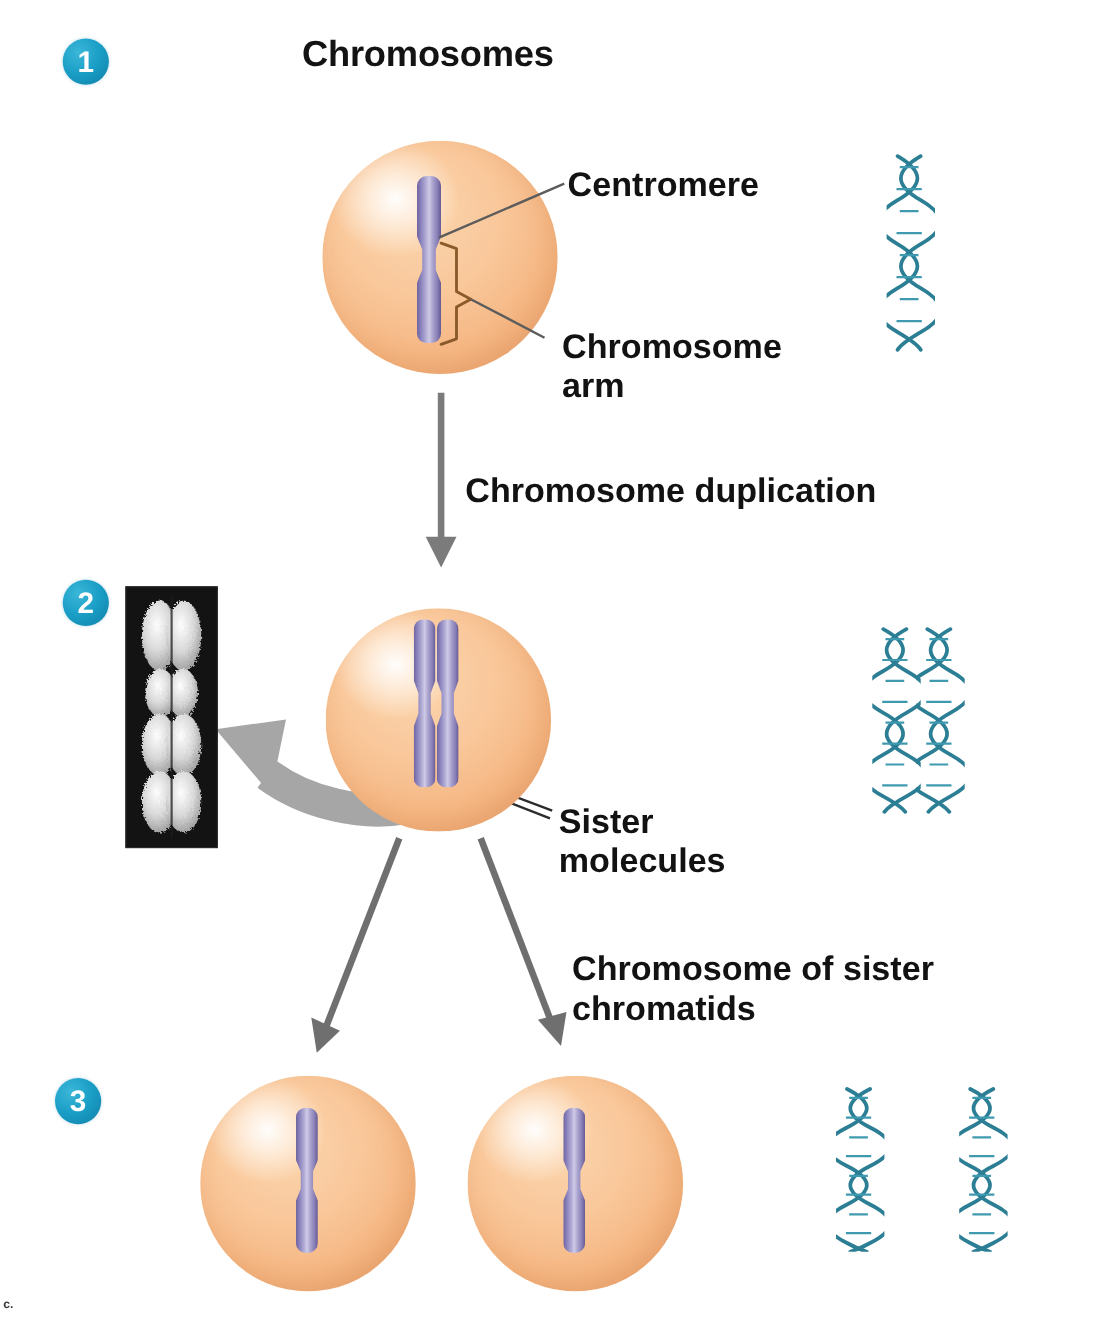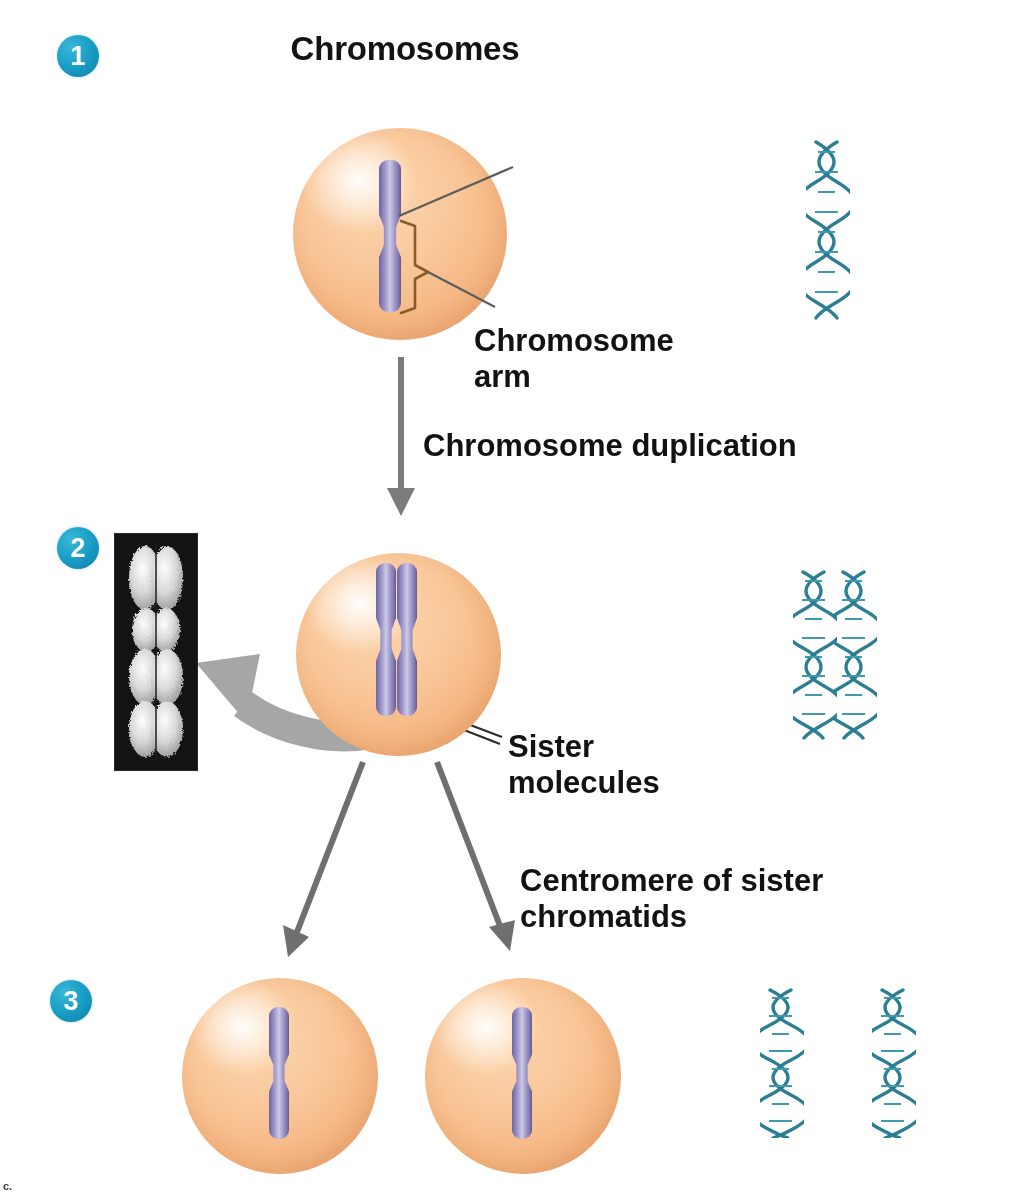--- a/index.html
+++ b/index.html
@@ -105,21 +105,21 @@
     font-weight: bold;
     color: #3a3a3a;
     font-family: "Liberation Sans", sans-serif;
   }
 </style>
 </head>
 <body>
 
 <div id="stage">
 
-  <div class="abs hdr center" style="left:255px; top:30px; width:300px;">Chromosomes</div>
+  <div class="abs hdr center" style="left:239px; top:30px; width:300px;">Chromosomes</div>
 
 
   <div class="abs step-badge" style="left:57px; top:35px;">1</div>
   <div class="abs step-badge" style="left:57px; top:527px;">2</div>
   <div class="abs step-badge" style="left:50px; top:980px;">3</div>
 
   <div class="abs cell" style="left:293px; top:128px; width:214px; height:212px;"></div>
   <div class="abs chrom notched" style="left:379px; top:160px; width:22px; height:152px;"></div>
 
   <svg class="svg-layer" width="1012" height="1200">
@@ -147,21 +147,22 @@
     <g>
       <line x1="363" y1="762" x2="297" y2="932" stroke="#6f6f6f" stroke-width="6"></line>
       <polygon points="288,957 283,925 309,937" fill="#6f6f6f"></polygon>
     </g>
     <g>
       <line x1="437" y1="762" x2="500" y2="926" stroke="#6f6f6f" stroke-width="6"></line>
       <polygon points="510,951 489,927 515,920" fill="#6f6f6f"></polygon>
     </g>
   </svg>
 
-  <div class="abs lbl" style="left:474px; top:297px;margin-top:26px;">Chromosome
+  <div class="abs lbl" style="left:516px; top:150px;">Centromere</div>
+  <div class="abs lbl" style="left:511px; top:297px;">Chromosome
 arm</div>
 
   <div class="abs lbl" style="left:423px; top:428px;">Chromosome duplication</div>
 
   <div class="abs cell" style="left:296px; top:553px; width:205px; height:203px;"></div>
   <div class="abs chrom notched" style="left:376px; top:563px; width:20px; height:153px;"></div>
   <div class="abs chrom notched" style="left:397px; top:563px; width:20px; height:153px;"></div>
 
   <div class="abs micrograph" style="left:114px; top:533px; width:82px; height:236px;">
     <svg width="82" height="236" viewBox="0 0 82 236">
@@ -187,21 +188,21 @@
         <ellipse cx="30" cy="195" rx="16" ry="28" fill="url(#gBlob)"></ellipse>
         <ellipse cx="52" cy="195" rx="16" ry="28" fill="url(#gBlob)"></ellipse>
       </g>
       <rect x="40" y="8" width="2" height="220" fill="#1d1d1d" opacity="0.75"></rect>
     </svg>
   </div>
 
   <div class="abs lbl" style="left:508px; top:729px;">Sister
 molecules</div>
 
-  <div class="abs lbl" style="left:520px; top:863px;">Centromere of sister
+  <div class="abs lbl" style="left:520px; top:863px;">Chromosome of sister
 chromatids</div>
 
   <div class="abs cell" style="left:182px; top:978px; width:196px; height:196px;"></div>
   <div class="abs chrom notched" style="left:269px; top:1007px; width:20px; height:132px;"></div>
 
   <div class="abs cell" style="left:425px; top:978px; width:196px; height:196px;"></div>
   <div class="abs chrom notched" style="left:512px; top:1007px; width:20px; height:132px;"></div>
 
   <div class="abs" style="left:806px; top:140px;">
     <svg width="44" height="180" viewBox="0 0 44 180">

